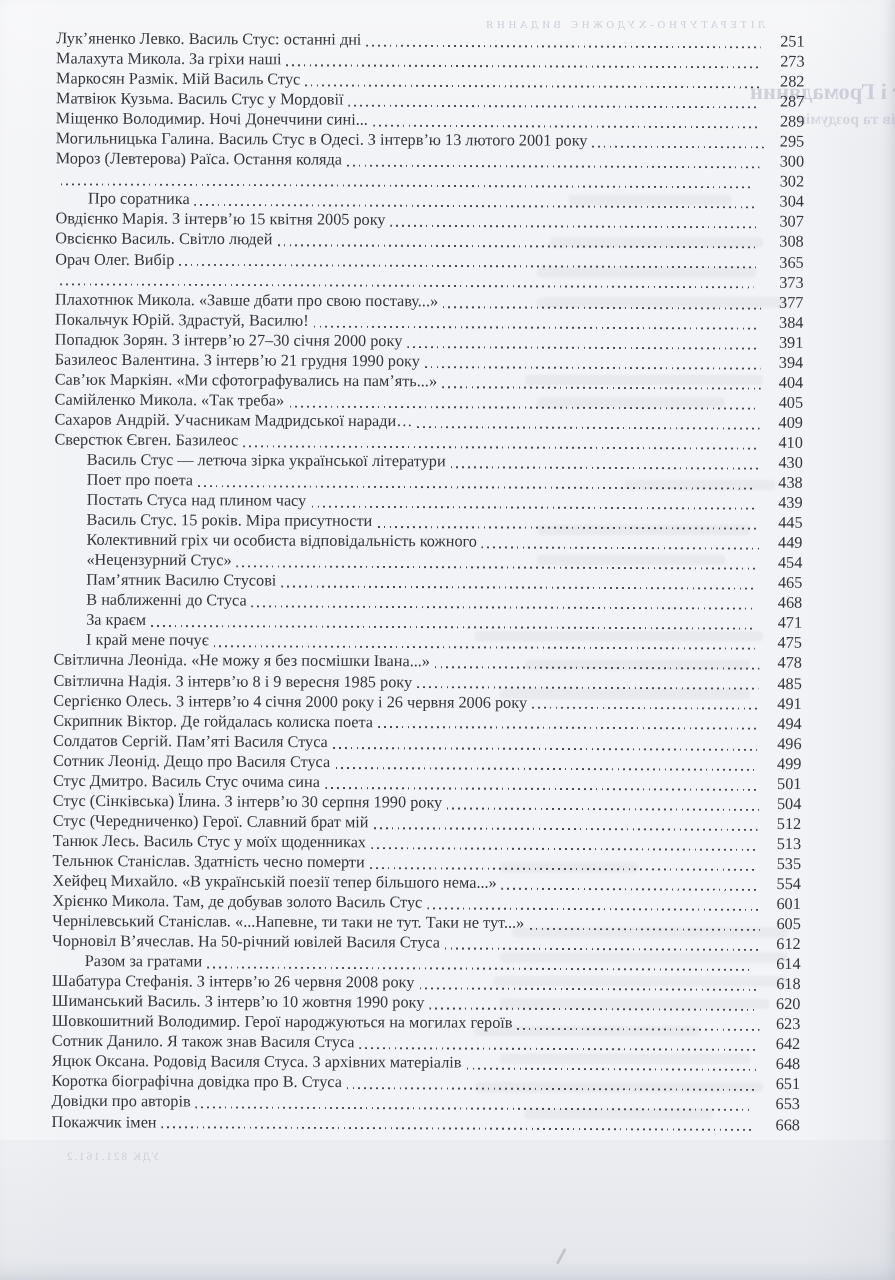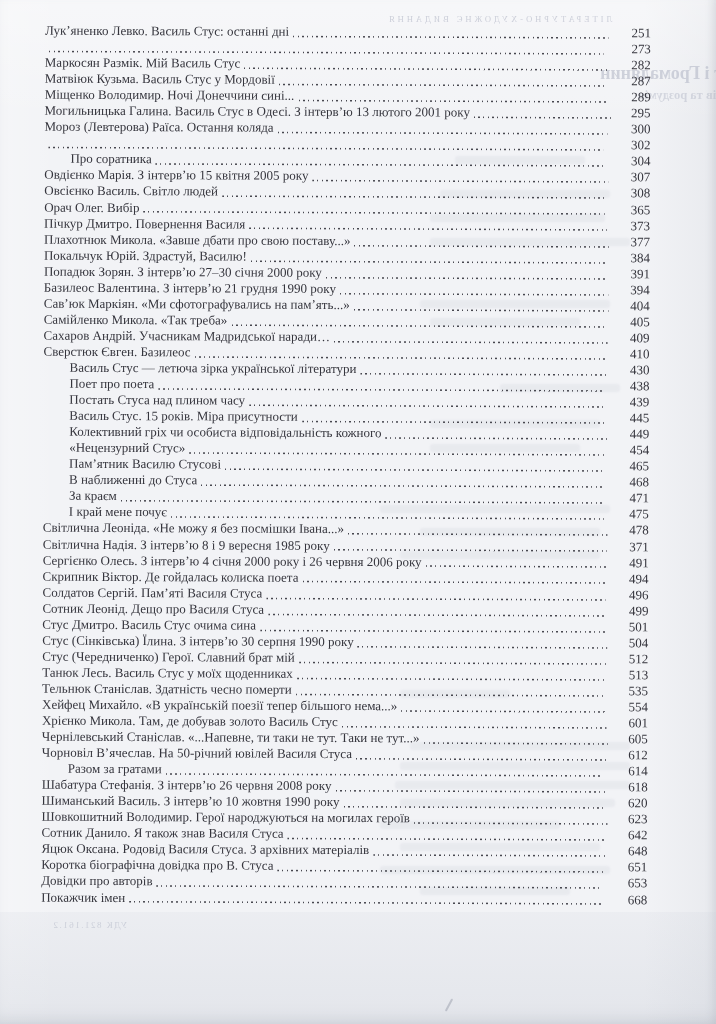--- a/index.html
+++ b/index.html
@@ -60,21 +60,21 @@
     align-self: stretch;
     margin-left: 3px;
     background-image: repeating-linear-gradient(to right, #47474f 0 1.4px, rgba(0,0,0,0) 1.4px 4.7px);
     background-repeat: no-repeat;
     background-size: 98% 1.5px;
     background-position: 1px 11.9px;
   }
   .pageno {
     flex: 0 0 auto;
     width: 34px;
-    text-align: right;
+    text-align: center;
     padding-left: 3px;
   }
   
   .bleed {
     position: absolute;
     color: #a9aebf;
     transform: scaleX(-1);
     filter: blur(0.6px);
     white-space: nowrap;
     pointer-events: none;
@@ -133,20 +133,21 @@
   <div class="ghost" style="left:420px; top:887px; width:150px;"></div>
 
   <div class="toc" id="toc">
   <div class="row">
     <span class="entry-text"><span class="author">Лук’яненко Левко. </span><span class="title">Василь Стус: останні дні</span></span>
     <span class="dots"></span>
     <span class="pageno">251</span>
   </div>
 
   <div class="row">
+    <span class="entry-text"><span class="author">Малахута Микола. </span><span class="title">За гріхи наші</span></span>
     <span class="dots"></span>
     <span class="pageno">273</span>
   </div>
 
   <div class="row">
     <span class="entry-text"><span class="author">Маркосян Размік. </span><span class="title">Мій Василь Стус</span></span>
     <span class="dots"></span>
     <span class="pageno">282</span>
   </div>
 
@@ -197,21 +198,20 @@
     <span class="pageno">308</span>
   </div>
 
   <div class="row">
     <span class="entry-text"><span class="author">Орач Олег. </span><span class="title">Вибір</span></span>
     <span class="dots"></span>
     <span class="pageno">365</span>
   </div>
 
   <div class="row">
-    <span class="entry-text"><span class="author">Пічкур Дмитро. </span><span class="title">Повернення Василя</span></span>
     <span class="dots"></span>
     <span class="pageno">373</span>
   </div>
 
   <div class="row">
     <span class="entry-text"><span class="author">Плахотнюк Микола. </span><span class="title">«Завше дбати про свою поставу...»</span></span>
     <span class="dots"></span>
     <span class="pageno">377</span>
   </div>
 
@@ -319,21 +319,21 @@
 
   <div class="row">
     <span class="entry-text"><span class="author">Світлична Леоніда. </span><span class="title">«Не можу я без посмішки Івана...»</span></span>
     <span class="dots"></span>
     <span class="pageno">478</span>
   </div>
 
   <div class="row">
     <span class="entry-text"><span class="author">Світлична Надія. </span><span class="title">З інтерв’ю 8 і 9 вересня 1985 року</span></span>
     <span class="dots"></span>
-    <span class="pageno">371</span>
+    <span class="pageno">485</span>
   </div>
 
   <div class="row">
     <span class="entry-text"><span class="author">Сергієнко Олесь. </span><span class="title">З інтерв’ю 4 січня 2000 року і 26 червня 2006 року</span></span>
     <span class="dots"></span>
     <span class="pageno">491</span>
   </div>
 
   <div class="row">
     <span class="entry-text"><span class="author">Скрипник Віктор. </span><span class="title">Де гойдалась колиска поета</span></span>

